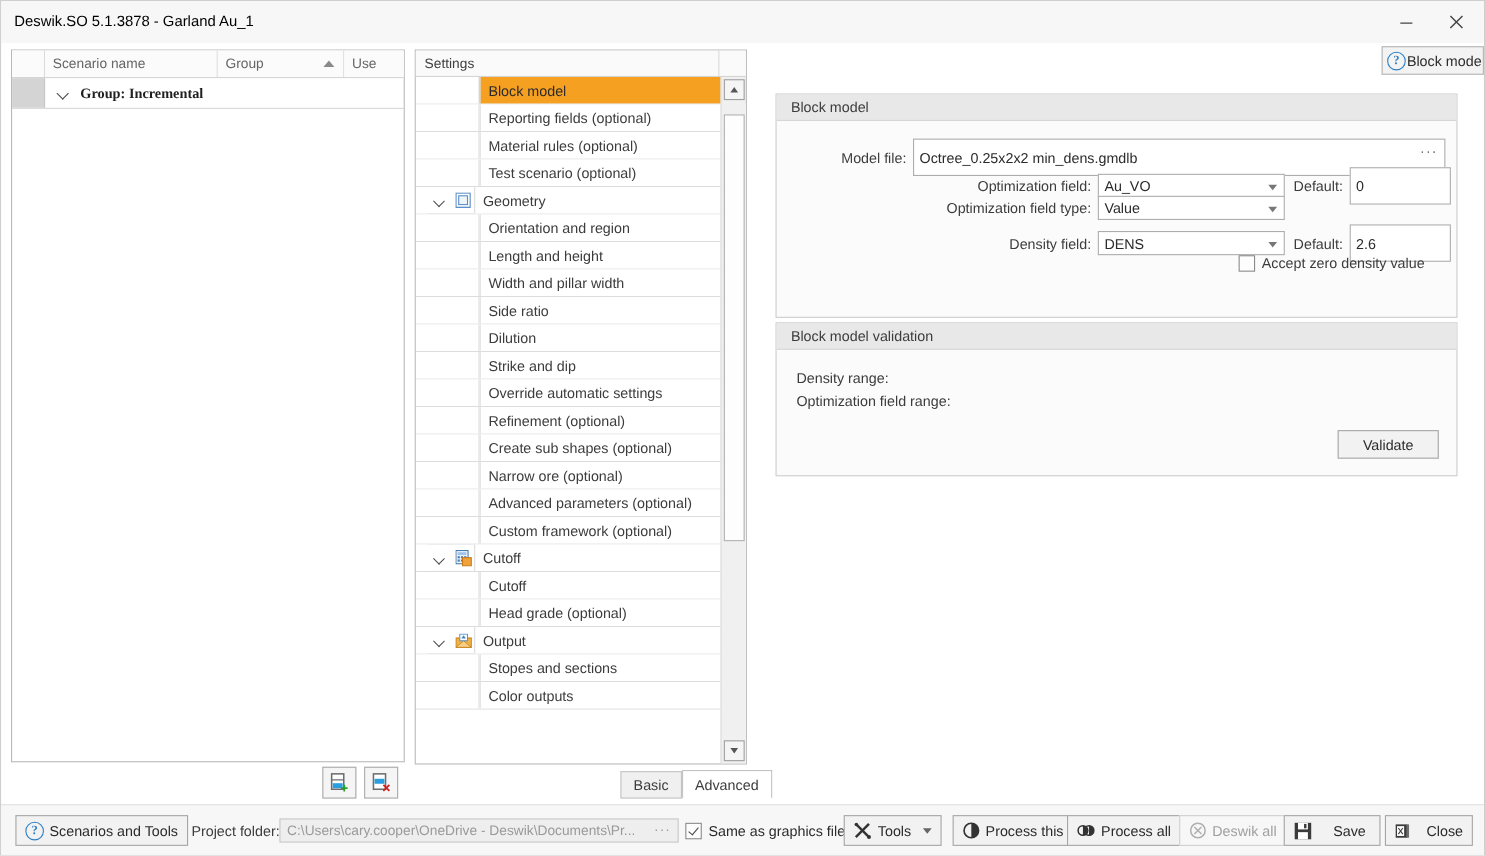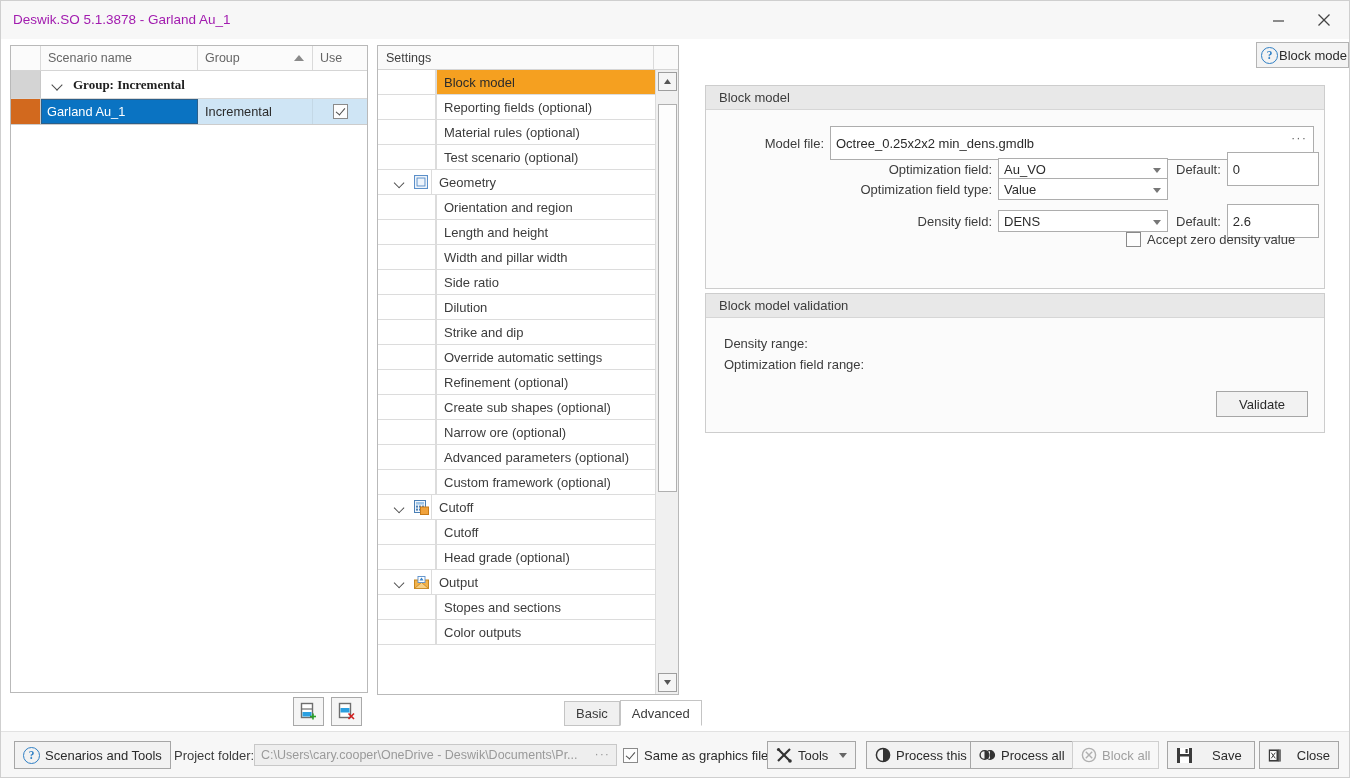--- a/index.html
+++ b/index.html
@@ -21,21 +21,21 @@
     border: 1px solid #cfcfcf;
   }
 
   
   #titlebar {
     position: absolute; left: 0; top: 0; width: 1348px; height: 38px;
     background: #f7f7f7;
   }
   #title-text {
     position: absolute; left: 12px; top: 11px;
-    font-size: 13.5px; color: #a21caf;
+    font-size: 13.5px; color: #000000;
     white-space: nowrap;
   }
   .winbtn {
     position: absolute; top: 0; width: 46px; height: 38px;
     display: flex; align-items: center; justify-content: center;
     cursor: default;
   }
   #btn-min { right: 48px; }
   #btn-close { right: 2px; }
   .winbtn svg { display: block; }
@@ -365,28 +365,20 @@
     </div>
 
     <div class="group-row">
       <div class="group-ind"></div>
       <div class="group-label">
         <span class="chev"></span>
         <span>Group: Incremental</span>
       </div>
     </div>
 
-    <div class="data-row">
-      <div class="row-ind"></div>
-      <div class="cell-name">Garland Au_1</div>
-      <div class="cell-group">Incremental</div>
-      <div class="cell-use">
-        <span class="cb checked"></span>
-      </div>
-    </div>
   </div>
 
   <div id="grid-buttons">
     <div class="icon-btn">
       <svg width="19" height="19" viewBox="0 0 19 19">
         <rect x="2.5" y="1.5" width="11" height="14" fill="#ffffff" stroke="#6e6e6e" stroke-width="1.4"></rect>
         <line x1="2.5" y1="7" x2="13.5" y2="7" stroke="#6e6e6e" stroke-width="1.2"></line>
         <rect x="3.5" y="10" width="9" height="4.5" fill="#2a9fe0"></rect>
         <line x1="14" y1="11.5" x2="14" y2="17.5" stroke="#2aa02a" stroke-width="1.6"></line>
         <line x1="11" y1="14.5" x2="17" y2="14.5" stroke="#2aa02a" stroke-width="1.6"></line>
@@ -661,21 +653,21 @@
       </svg>
       <span>Process all</span>
     </div>
 
     <div class="bb disabled" style="left:1071px;">
       <svg width="16" height="16" viewBox="0 0 16 16">
         <circle cx="8" cy="8" r="6.6" fill="none" stroke="#b0b0b0" stroke-width="1.4"></circle>
         <line x1="4.8" y1="4.8" x2="11.2" y2="11.2" stroke="#b0b0b0" stroke-width="1.4"></line>
         <line x1="11.2" y1="4.8" x2="4.8" y2="11.2" stroke="#b0b0b0" stroke-width="1.4"></line>
       </svg>
-      <span>Block all</span>
+      <span>Deswik all</span>
     </div>
 
     <div class="bb" style="left:1166px; width:88px; justify-content:flex-start;">
       <svg width="17" height="17" viewBox="0 0 17 17">
         <rect x="1" y="1" width="15" height="15" fill="#3b3b3b"></rect>
         <rect x="4" y="1" width="9" height="6" fill="#ffffff"></rect>
         <rect x="9.5" y="2" width="2.2" height="4" fill="#3b3b3b"></rect>
         <rect x="4" y="9.5" width="9" height="6.5" fill="#ffffff"></rect>
       </svg>
       <span style="margin-left:14px;">Save</span>

